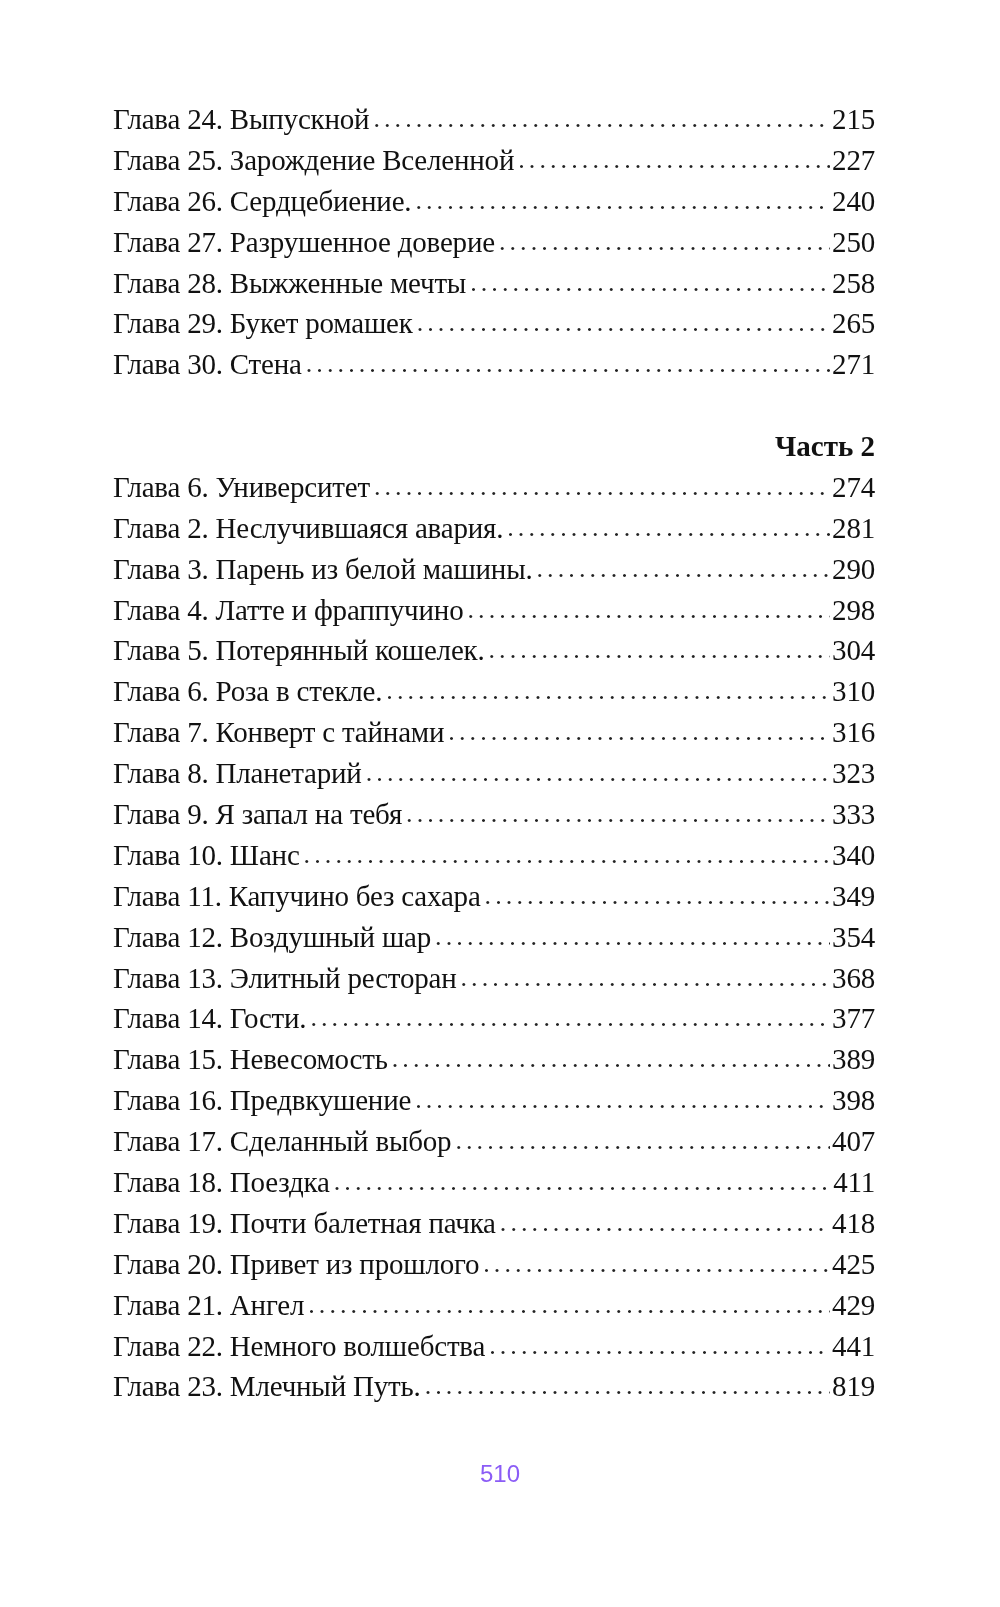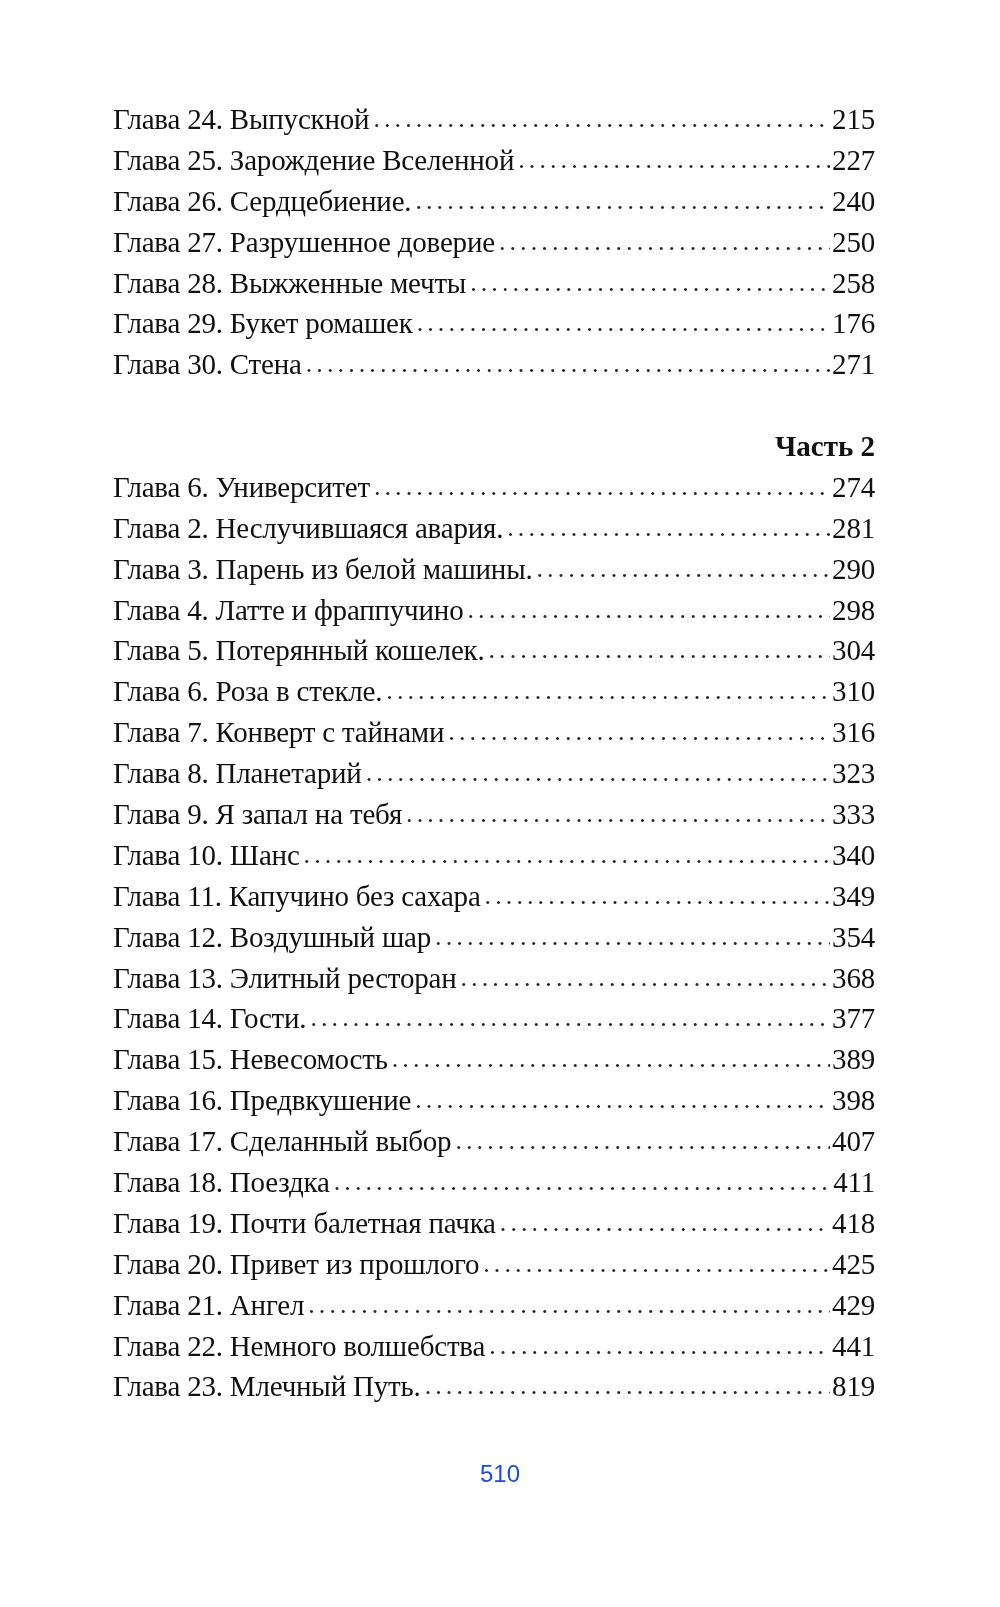--- a/index.html
+++ b/index.html
@@ -65,21 +65,21 @@
       text-align: right;
     }
     .page-number {
       position: absolute;
       top: 1460px;
       left: 0;
       width: 1000px;
       text-align: center;
       font-size: 24px;
       font-family: "Liberation Sans", "DejaVu Sans", sans-serif;
-      color: #1d4ed8;
+      color: #8b5cf6;
     }
   </style>
 </head>
 <body>
 
 <div class="page">
 
   <div class="toc toc-block-1">
     <div class="toc-row">
         <span class="toc-title">Глава 24. Выпускной</span>
@@ -102,21 +102,21 @@
         <span class="toc-page">250</span>
       </div>
     <div class="toc-row">
         <span class="toc-title">Глава 28. Выжженные мечты</span>
         <span class="toc-leader"></span>
         <span class="toc-page">258</span>
       </div>
     <div class="toc-row">
         <span class="toc-title">Глава 29. Букет ромашек</span>
         <span class="toc-leader"></span>
-        <span class="toc-page">176</span>
+        <span class="toc-page">265</span>
       </div>
     <div class="toc-row">
         <span class="toc-title">Глава 30. Стена</span>
         <span class="toc-leader"></span>
         <span class="toc-page">271</span>
       </div>
   </div>
 
   <div class="toc toc-block-2">
     <div class="part-heading">Часть 2</div>

